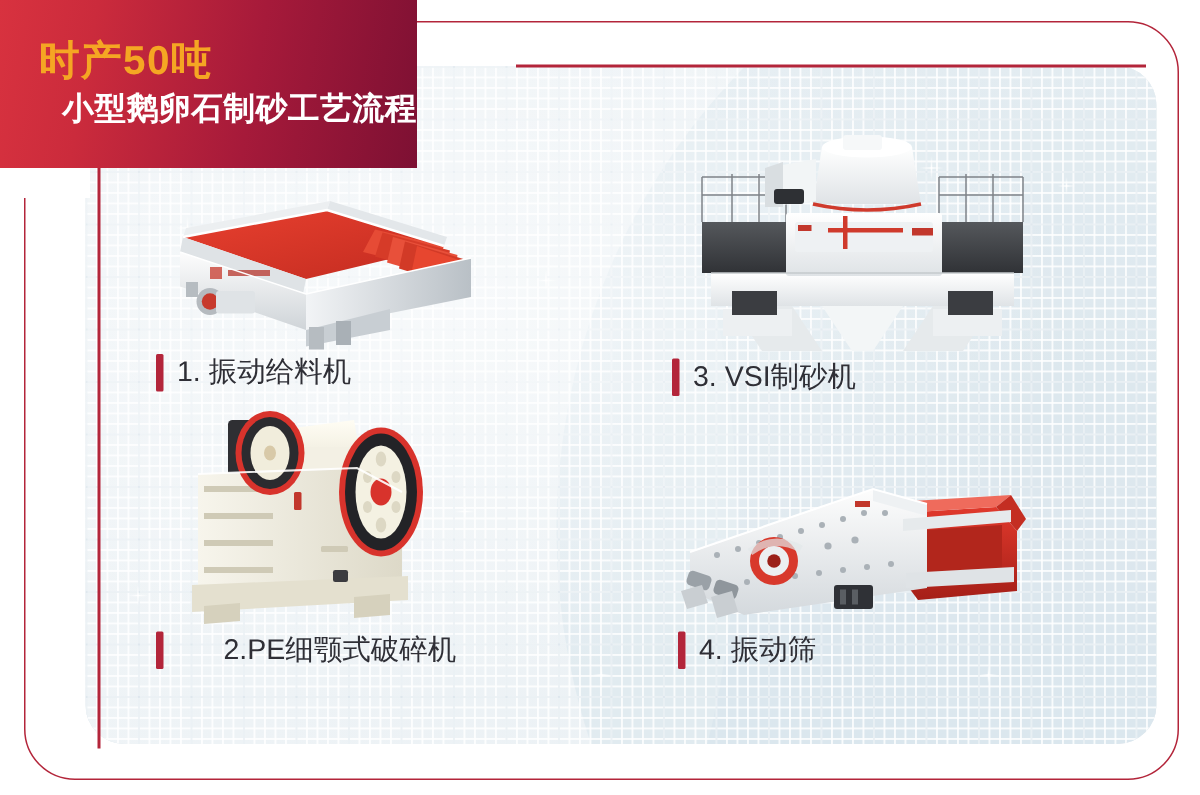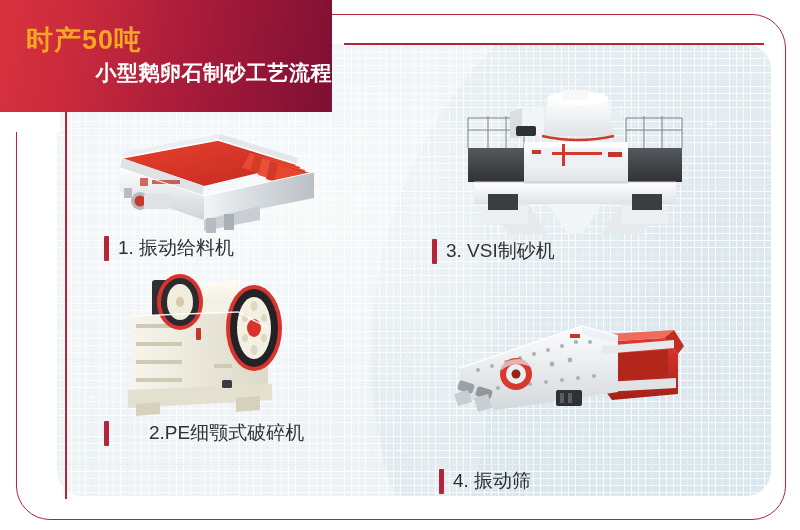--- a/index.html
+++ b/index.html
@@ -85,21 +85,21 @@
   
   .hline{
     position:absolute;left:344px;top:43px;width:420px;height:2px;background:#b3253a;
   }
   .vline{
     position:absolute;left:65px;top:111px;width:2px;height:388px;background:#b3253a;
   }
 
   
   .banner{
-    position:absolute;left:0;top:0;width:332px;height:112px;
+    position:absolute;left:0;top:0;width:278px;height:112px;
     background:linear-gradient(100deg,#d8323f 0%, #cb2b3c 22%, #a61a3a 60%, #7d1033 100%);
     display:flex;flex-direction:column;justify-content:center;
     padding-left:26px;box-sizing:border-box;
   }
   .banner .t1{
     font-size:27px;font-weight:bold;color:#f5a623;letter-spacing:1px;
     line-height:1.15;
   }
   .banner .t2{
     font-size:21px;font-weight:bold;color:#ffffff;letter-spacing:.5px;
@@ -113,22 +113,22 @@
   .label .bar{
     width:5px;height:25px;background:#b3253a;border-radius:1px;flex:none;
   }
   .label .txt{
     font-size:19px;color:#2f2f36;white-space:nowrap;
     font-family:"Liberation Sans","DejaVu Sans",sans-serif;
   }
 
   .lbl1{left:104px;top:235px;}
   .lbl2{left:104px;top:420px;gap:40px;}
-  .lbl3{left:432px;top:238px;}
-  .lbl4{left:439px;top:420px;margin-top:48px;}
+  .lbl3{left:448px;top:238px;}
+  .lbl4{left:452px;top:420px;}
 
   
   .machine{position:absolute;}
   .m1{left:100px;top:128px;width:235px;height:105px;}
   .m2{left:118px;top:268px;width:205px;height:148px;}
   .m3{left:452px;top:82px;width:245px;height:152px;}
   .m4{left:452px;top:298px;width:232px;height:118px;}
 </style>
 </head>
 <body>

